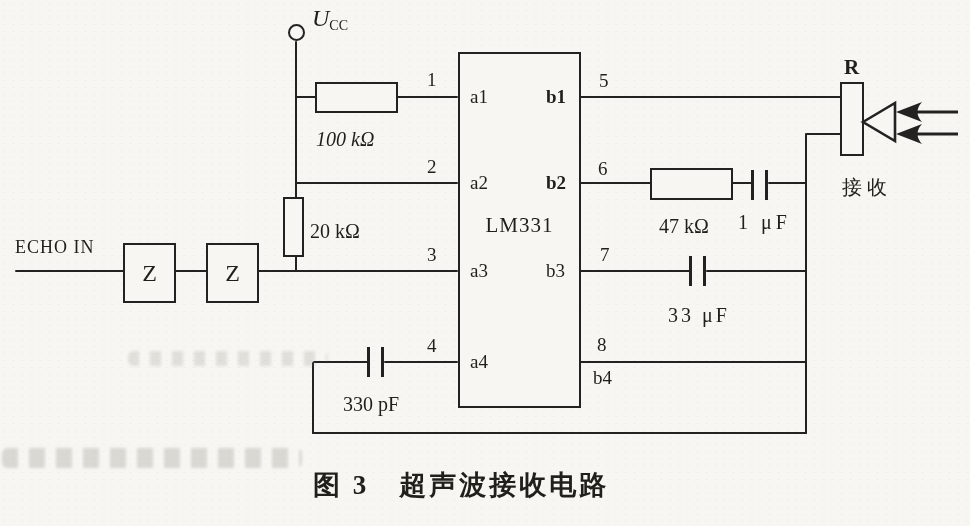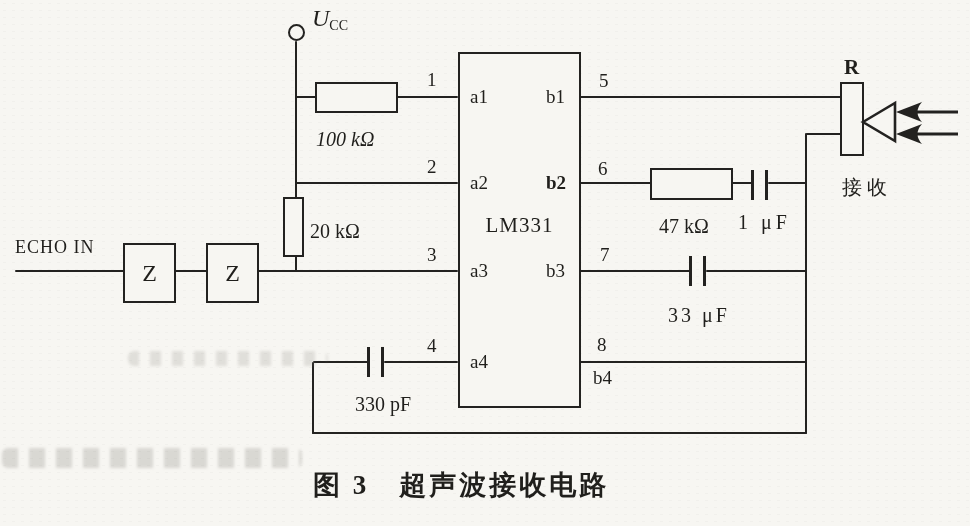--- a/index.html
+++ b/index.html
@@ -73,21 +73,21 @@
   <div class="plate" style="left:751px;top:170px;height:30px;"></div>
   <div class="plate" style="left:765px;top:170px;height:30px;"></div>
   <div class="lbl val" style="left:738px;top:212px;letter-spacing:4px;">1 μF</div>
 
   <div class="plate" style="left:689px;top:256px;height:30px;"></div>
   <div class="plate" style="left:703px;top:256px;height:30px;"></div>
   <div class="lbl val" style="left:668px;top:305px;letter-spacing:3px;">33 μF</div>
 
   <div class="plate" style="left:367px;top:347px;height:30px;"></div>
   <div class="plate" style="left:381px;top:347px;height:30px;"></div>
-  <div class="lbl val" style="left:343px;top:394px;margin-left:12px;">330 pF</div>
+  <div class="lbl val" style="left:343px;top:394px;">330 pF</div>
 
   <div class="lbl" style="left:15px;top:238px;font-size:18px;letter-spacing:1px;">ECHO IN</div>
   <div class="box zbox" style="left:123px;top:243px;width:53px;height:60px;">
       <span>Z</span>
     </div>
   <div class="box zbox" style="left:206px;top:243px;width:53px;height:60px;">
       <span>Z</span>
     </div>
 
   <div class="box" style="left:458px;top:52px;width:123px;height:356px;"></div>
@@ -100,21 +100,21 @@
 
   <div class="lbl num" style="left:599px;top:71px;">5</div>
   <div class="lbl num" style="left:598px;top:159px;">6</div>
   <div class="lbl num" style="left:600px;top:245px;">7</div>
   <div class="lbl num" style="left:597px;top:335px;">8</div>
 
   <div class="lbl pinlbl" style="left:470px;top:87px;">a1</div>
   <div class="lbl pinlbl" style="left:470px;top:173px;">a2</div>
   <div class="lbl pinlbl" style="left:470px;top:261px;">a3</div>
   <div class="lbl pinlbl" style="left:470px;top:352px;">a4</div>
-  <div class="lbl pinlbl" style="left:546px;top:87px;">b1</div>
+  <div class="lbl pinlbl" style="left:546px;top:87px;font-weight:bold;">b1</div>
   <div class="lbl pinlbl" style="left:546px;top:173px;font-weight:bold;">b2</div>
   <div class="lbl pinlbl" style="left:546px;top:261px;">b3</div>
   <div class="lbl pinlbl" style="left:546px;top:368px;margin-left:47px;">b4</div>
 
   <div class="box" style="left:840px;top:82px;width:24px;height:74px;"></div>
   <div class="lbl" style="left:844px;top:57px;font-size:21px;font-weight:bold;">R</div>
   <div class="lbl" style="left:842px;top:177px;font-size:20px;letter-spacing:5px;">接收</div>
 
   <svg style="left:857px;top:99px;" width="44" height="48" viewBox="0 0 44 48">
     <polygon points="6,23 38,4 38,42" fill="#f7f6f2" stroke="#232220" stroke-width="2.6"></polygon>

